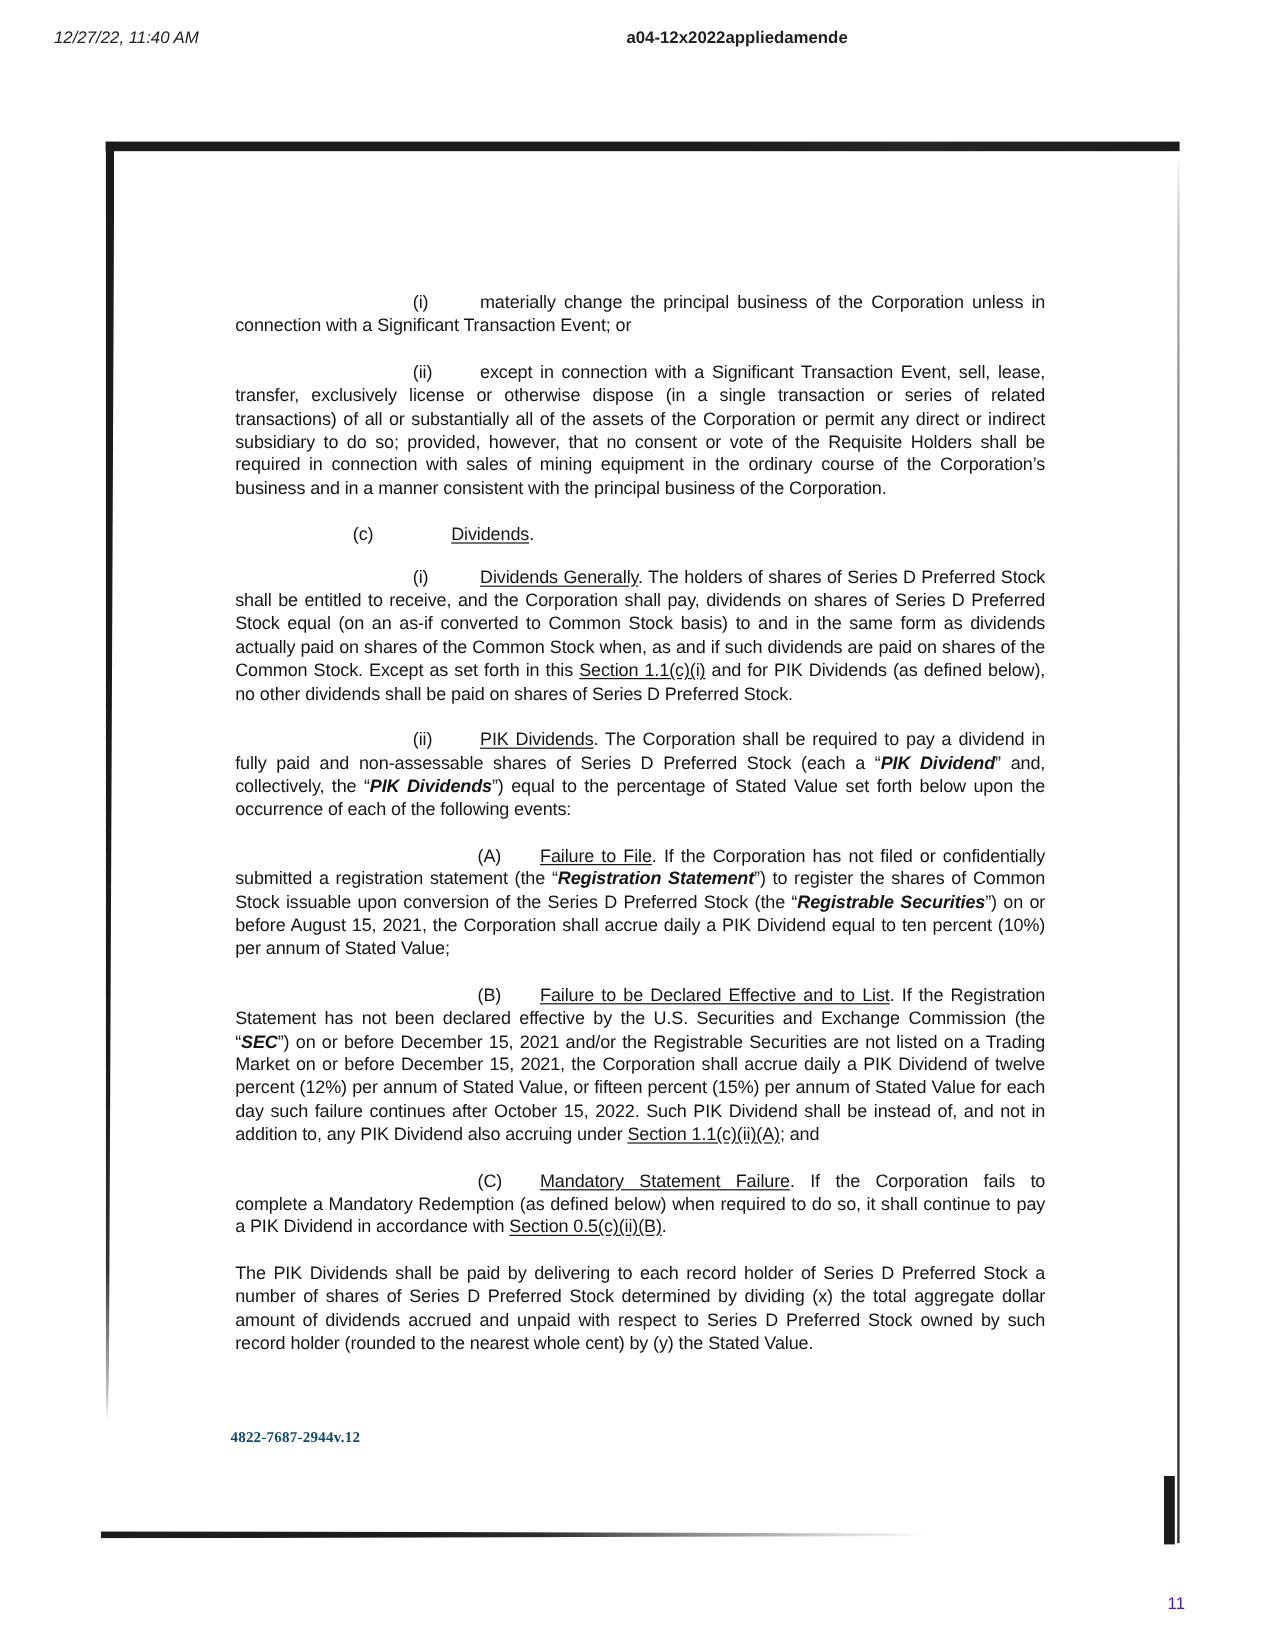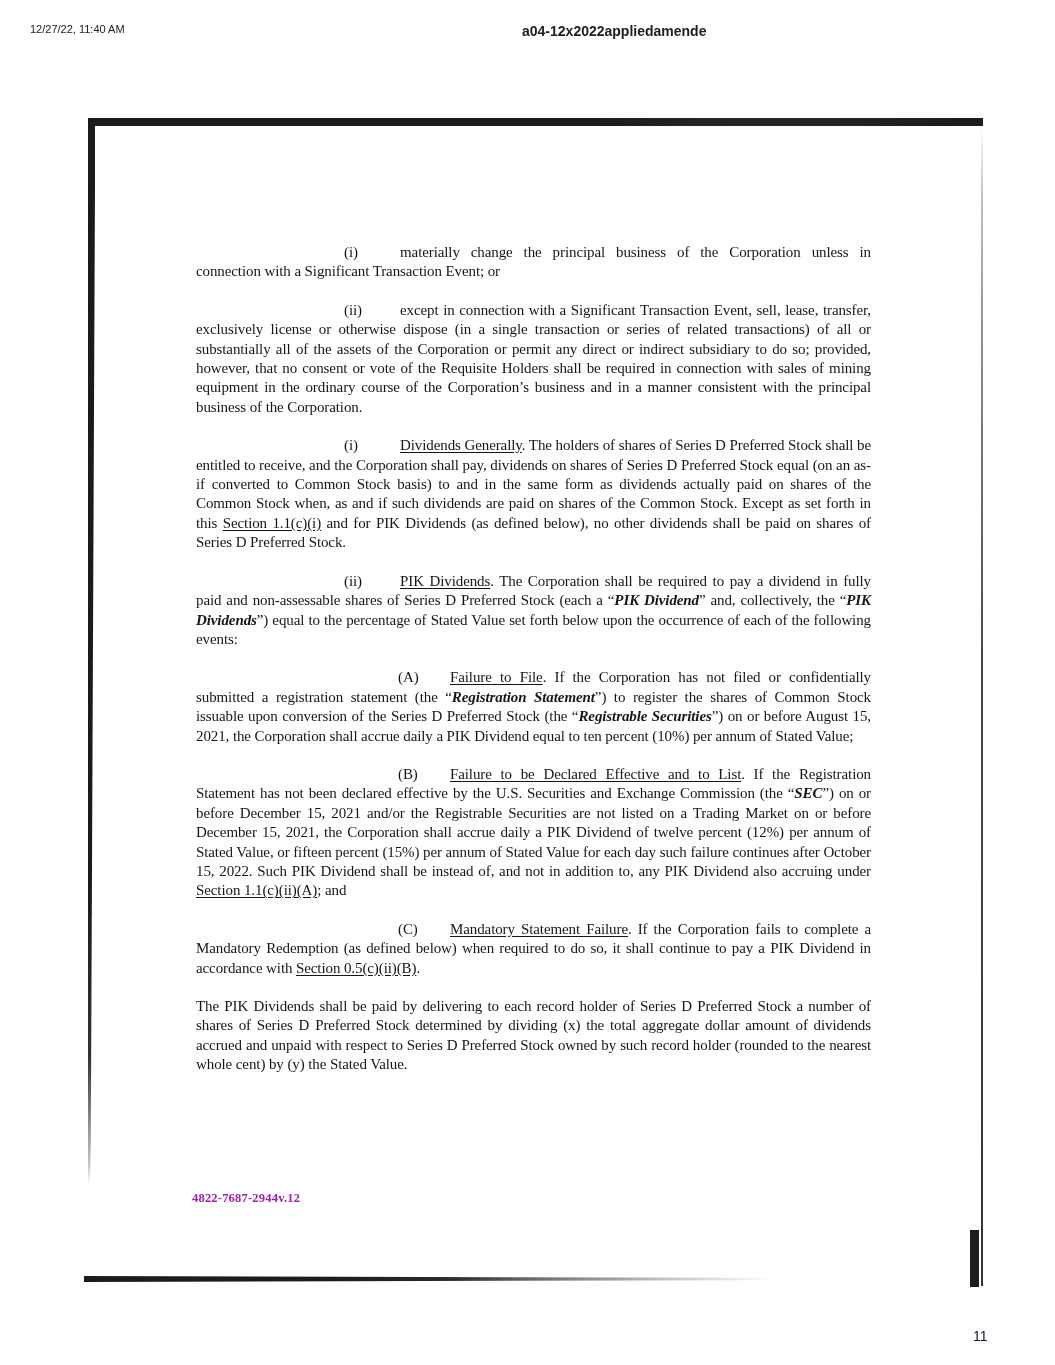--- a/index.html
+++ b/index.html
@@ -5,24 +5,24 @@
   html,body{margin:0;padding:0;background:#fff;}
   .page{
     position:relative;
     width:1055px;height:1365px;
     background:#fff;
     overflow:hidden;
     font-family:"Liberation Sans", sans-serif;
     color:#1a1a1a;
   }
   
-  .hdr-date{position:absolute;left:30px;top:23px;font-size:11px;color:#202020;}
+  .hdr-date{position:absolute;left:45px;top:23px;font-size:14px;color:#202020;font-style:italic;}
   .hdr-title{position:absolute;left:522px;top:23px;font-size:14px;color:#202020;font-weight:bold;}
   .ftr-url{position:absolute;left:45px;top:1322px;font-size:14px;color:#202020;margin-top:43px;}
-  .ftr-page{position:absolute;left:973px;top:1328px;font-size:14px;color:#0f172a;}
+  .ftr-page{position:absolute;left:973px;top:1328px;font-size:14px;color:#4c1d95;}
   
   .b-top{
     position:absolute;left:88px;top:118px;width:895px;height:8px;
     background:linear-gradient(90deg,#1c1c1c 0 55%,#262626 75%,#1c1c1c 100%);
   }
   .b-left{
     position:absolute;left:88px;top:118px;width:7px;height:1067px;
     background:linear-gradient(180deg,#1b1b1b 0 72%,#333 88%,rgba(60,60,60,.3) 98%,rgba(60,60,60,0) 100%);
     clip-path:polygon(0 0,100% 0,100% 6%,40% 96%,28% 100%,0 100%);
   }
@@ -35,60 +35,61 @@
     background:linear-gradient(90deg,#1c1c1c 0 35%,#2b2b2b 52%,rgba(43,43,43,.6) 68%,rgba(43,43,43,.25) 84%,rgba(43,43,43,0) 98%);
     clip-path:polygon(0 0,100% 32%,100% 68%,0 100%);
   }
   .b-corner{
     position:absolute;left:970px;top:1230px;width:9px;height:57px;
     background:#1c1c1c;
   }
   
   .doc-body{
     position:absolute;left:196px;top:243px;width:675px;
-    font-family:Liberation Serif, serif;
+    font-family:Liberation Sans, sans-serif;
     font-size:15px;line-height:19.4px;
     color:#161616;
     letter-spacing:-0.1px;
   }
   .para{margin:0 0 19px 0;text-align:justify;}
   .para:last-child{margin-bottom:0;}
   .lvl-c{text-indent:98px;text-align:left;margin-bottom:16px;}
   .lvl-i{text-indent:148px;}
   .lvl-A{text-indent:202px;}
   .lvl-flush{text-indent:0;}
   .plabel{display:inline-block;text-indent:0;}
   .lvl-c .plabel{width:82px;}
   .lvl-i .plabel{width:56px;}
   .lvl-A .plabel{width:52px;}
   .run-u{text-decoration:underline;text-underline-offset:2px;}
   .run-bi{font-weight:bold;font-style:italic;}
   .footnote{
     position:absolute;left:192px;top:1191px;
     font-family:"Liberation Serif", serif;
-    font-size:12.5px;font-weight:bold;letter-spacing:.2px;color:#a21caf;
+    font-size:12.5px;font-weight:bold;letter-spacing:.2px;color:#0c4a6e;
   }
 </style>
 </head>
 <body>
 
 <div class="page">
   <span class="hdr-date">12/27/22, 11:40 AM</span>
   <span class="hdr-title">a04-12x2022appliedamende</span>
 
   <div>
     <div class="b-top"></div>
     <div class="b-left"></div>
     <div class="b-right"></div>
     <div class="b-bottom"></div>
     <div class="b-corner"></div>
 
     <div class="doc-body">
         <p class="para lvl-i"><span class="plabel">(i)</span><span class="run-p">materially change the principal business of the Corporation unless in connection with a Significant Transaction Event; or</span></p>
         <p class="para lvl-i"><span class="plabel">(ii)</span><span class="run-p">except in connection with a Significant Transaction Event, sell, lease, transfer, exclusively license or otherwise dispose (in a single transaction or series of related transactions) of all or substantially all of the assets of the Corporation or permit any direct or indirect subsidiary to do so; provided, however, that no consent or vote of the Requisite Holders shall be required in connection with sales of mining equipment in the ordinary course of the Corporation’s business and in a manner consistent with the principal business of the Corporation.</span></p>
+        <p class="para lvl-c"><span class="plabel">(c)</span><span class="run-u">Dividends</span><span class="run-p">.</span></p>
         <p class="para lvl-i"><span class="plabel">(i)</span><span class="run-u">Dividends Generally</span><span class="run-p">. The holders of shares of Series D Preferred Stock shall be entitled to receive, and the Corporation shall pay, dividends on shares of Series D Preferred Stock equal (on an as-if converted to Common Stock basis) to and in the same form as dividends actually paid on shares of the Common Stock when, as and if such dividends are paid on shares of the Common Stock. Except as set forth in this </span><span class="run-u">Section 1.1(c)(i)</span><span class="run-p"> and for PIK Dividends (as defined below), no other dividends shall be paid on shares of Series D Preferred Stock.</span></p>
         <p class="para lvl-i"><span class="plabel">(ii)</span><span class="run-u">PIK Dividends</span><span class="run-p">. The Corporation shall be required to pay a dividend in fully paid and non-assessable shares of Series D Preferred Stock (each a “</span><span class="run-bi">PIK Dividend</span><span class="run-p">” and, collectively, the “</span><span class="run-bi">PIK Dividends</span><span class="run-p">”) equal to the percentage of Stated Value set forth below upon the occurrence of each of the following events:</span></p>
         <p class="para lvl-A"><span class="plabel">(A)</span><span class="run-u">Failure to File</span><span class="run-p">. If the Corporation has not filed or confidentially submitted a registration statement (the “</span><span class="run-bi">Registration Statement</span><span class="run-p">”) to register the shares of Common Stock issuable upon conversion of the Series D Preferred Stock (the “</span><span class="run-bi">Registrable Securities</span><span class="run-p">”) on or before August 15, 2021, the Corporation shall accrue daily a PIK Dividend equal to ten percent (10%) per annum of Stated Value;</span></p>
         <p class="para lvl-A"><span class="plabel">(B)</span><span class="run-u">Failure to be Declared Effective and to List</span><span class="run-p">. If the Registration Statement has not been declared effective by the U.S. Securities and Exchange Commission (the “</span><span class="run-bi">SEC</span><span class="run-p">”) on or before December 15, 2021 and/or the Registrable Securities are not listed on a Trading Market on or before December 15, 2021, the Corporation shall accrue daily a PIK Dividend of twelve percent (12%) per annum of Stated Value, or fifteen percent (15%) per annum of Stated Value for each day such failure continues after October 15, 2022. Such PIK Dividend shall be instead of, and not in addition to, any PIK Dividend also accruing under </span><span class="run-u">Section 1.1(c)(ii)(A)</span><span class="run-p">; and</span></p>
         <p class="para lvl-A"><span class="plabel">(C)</span><span class="run-u">Mandatory Statement Failure</span><span class="run-p">. If the Corporation fails to complete a Mandatory Redemption (as defined below) when required to do so, it shall continue to pay a PIK Dividend in accordance with </span><span class="run-u">Section 0.5(c)(ii)(B)</span><span class="run-p">.</span></p>
         <p class="para lvl-flush"><span class="run-p">The PIK Dividends shall be paid by delivering to each record holder of Series D Preferred Stock a number of shares of Series D Preferred Stock determined by dividing (x) the total aggregate dollar amount of dividends accrued and unpaid with respect to Series D Preferred Stock owned by such record holder (rounded to the nearest whole cent) by (y) the Stated Value.</span></p>
       </div>
 
     <span class="footnote">4822-7687-2944v.12</span>
   </div>

